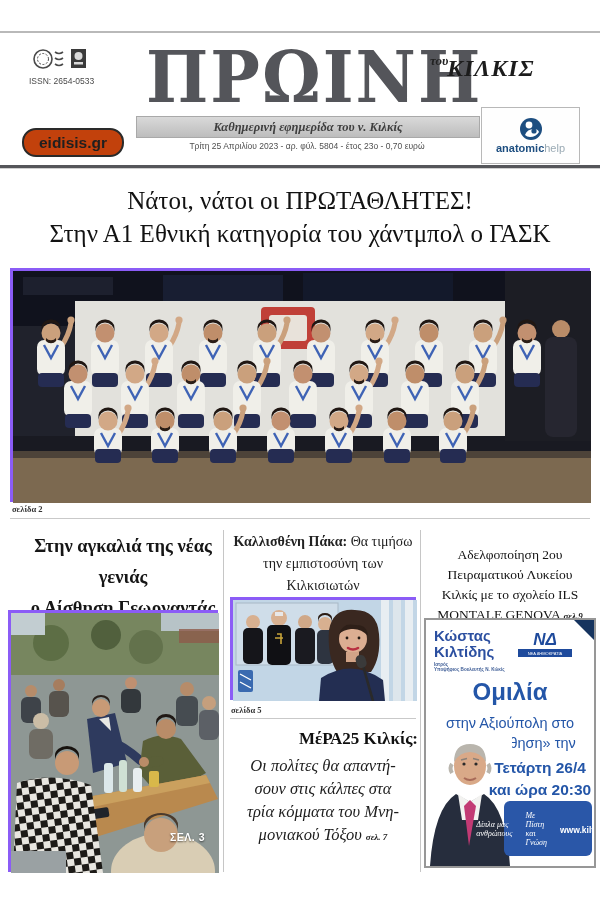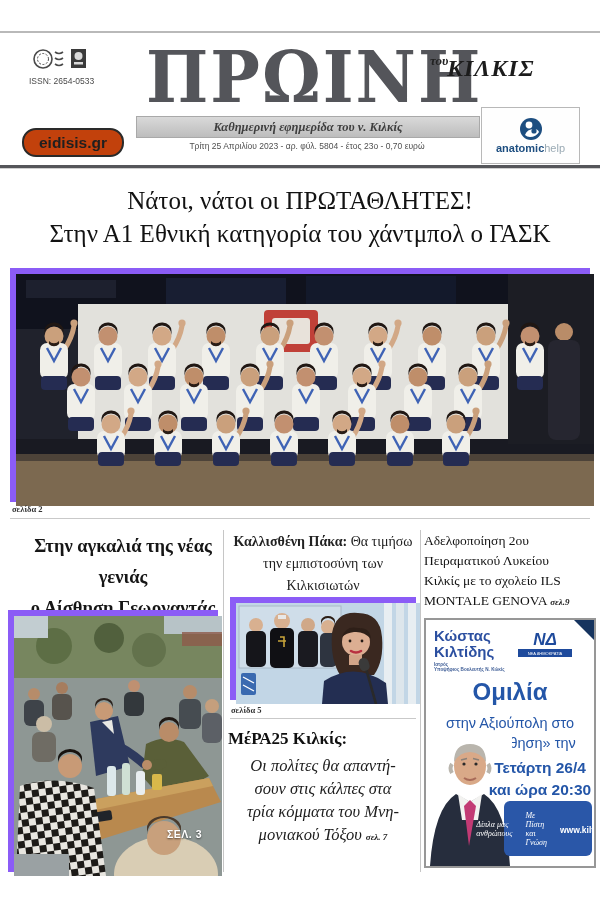--- a/index.html
+++ b/index.html
@@ -21,37 +21,37 @@
               font-weight:bold;font-size:15.5px;color:#1f1f1f;background:#c2410c;}
   .dateline{left:136px;top:141px;width:342px;text-align:center;font-family:"Liberation Sans",sans-serif;
             font-size:8.5px;color:#4f4f4f;}
   .sponsor-box{left:481px;top:107px;width:97px;height:55px;border:1px solid #b8b8b8;background:#fefefe;
                display:flex;flex-direction:column;align-items:center;justify-content:center;gap:2px;}
   .sponsor-text{font-family:"Liberation Sans",sans-serif;font-size:11px;line-height:11px;}
   .sponsor-text b{color:#1d4e80;} .sponsor-text span{color:#9aaab4;}
   .mainrule{left:0;top:165px;width:600px;height:3px;background:#55565a;border-bottom:1px solid #cfcfcf;}
   
   .lead-headline{left:0;top:184px;width:600px;text-align:center;font-size:25px;line-height:33px;color:#121212;}
-  .photo-frame{border:6px solid #8b5cf6;box-sizing:border-box;background:#ddd;}
+  .photo-frame{border:3px solid #8b5cf6;box-sizing:border-box;background:#ddd;}
   .main-photo{left:10px;top:268px;width:580px;height:234px;}
   .cap{font-size:8.5px;font-weight:bold;color:#333;}
   .cap-rule{height:1px;background:#c9c9c9;}
   
   .vrule{width:1px;background:#c6c6c6;}
   .left-headline{left:14px;top:531px;width:218px;text-align:center;font-size:18.5px;line-height:31px;font-weight:600;color:#161616;}
   .left-photo{left:8px;top:610px;width:210px;height:262px;}
   .photo-overlay{position:absolute;right:10px;bottom:26px;color:#fff;font-family:"Liberation Sans",sans-serif;
                  font-weight:bold;font-size:10.5px;text-shadow:0 1px 2px rgba(0,0,0,.6);letter-spacing:.5px;}
   .mid-kicker{left:228px;top:531px;width:190px;text-align:center;font-size:14px;line-height:22px;color:#222;}
   .mid-kicker b{font-weight:bold;}
   .mid-photo{left:230px;top:597px;width:186px;height:103px;}
-  .mera-head{left:228px;top:729px;width:190px;text-align:left;font-weight:bold;font-size:17px;color:#101010;}
+  .mera-head{left:228px;top:729px;width:190px;text-align:right;font-weight:bold;font-size:17px;color:#101010;}
   .mera-body{left:226px;top:754px;width:194px;text-align:center;font-style:italic;font-size:16.5px;line-height:23px;color:#1d1d1d;}
   .pageref{font-style:italic;font-weight:bold;font-size:9px;color:#222;}
-  .right-article{left:424px;top:531px;width:172px;text-align:left;font-size:13.5px;line-height:20px;color:#131313;}
+  .right-article{left:424px;top:545px;width:172px;text-align:center;font-size:13.5px;line-height:20px;color:#131313;}
   
   .ad-box{left:424px;top:618px;width:172px;height:250px;border:2px solid #979797;box-sizing:border-box;background:#fff;
           font-family:"Liberation Sans",sans-serif;overflow:hidden;}
   .ad-corner{position:absolute;top:0;right:0;width:0;height:0;border-top:20px solid #16345f;border-left:20px solid transparent;}
   .ad-name{position:absolute;left:8px;top:8px;color:#2b4fa0;font-weight:800;font-size:15px;line-height:16px;}
   .ad-sub{position:absolute;left:8px;top:42px;font-size:4.6px;line-height:5.4px;color:#3e5d96;font-weight:bold;}
   .ad-ndlogo{position:absolute;right:22px;top:8px;width:54px;height:30px;}
   .ad-title{position:absolute;left:0;top:58px;width:100%;text-align:center;color:#2456a8;font-weight:800;font-size:24px;}
   .ad-lines{position:absolute;left:0;top:93px;width:100%;text-align:center;color:#2456a8;font-weight:400;font-size:14.5px;line-height:20px;}
   .ad-date{position:absolute;left:60px;top:137px;width:108px;text-align:center;color:#2456a8;font-weight:800;font-size:15.5px;line-height:22px;}

